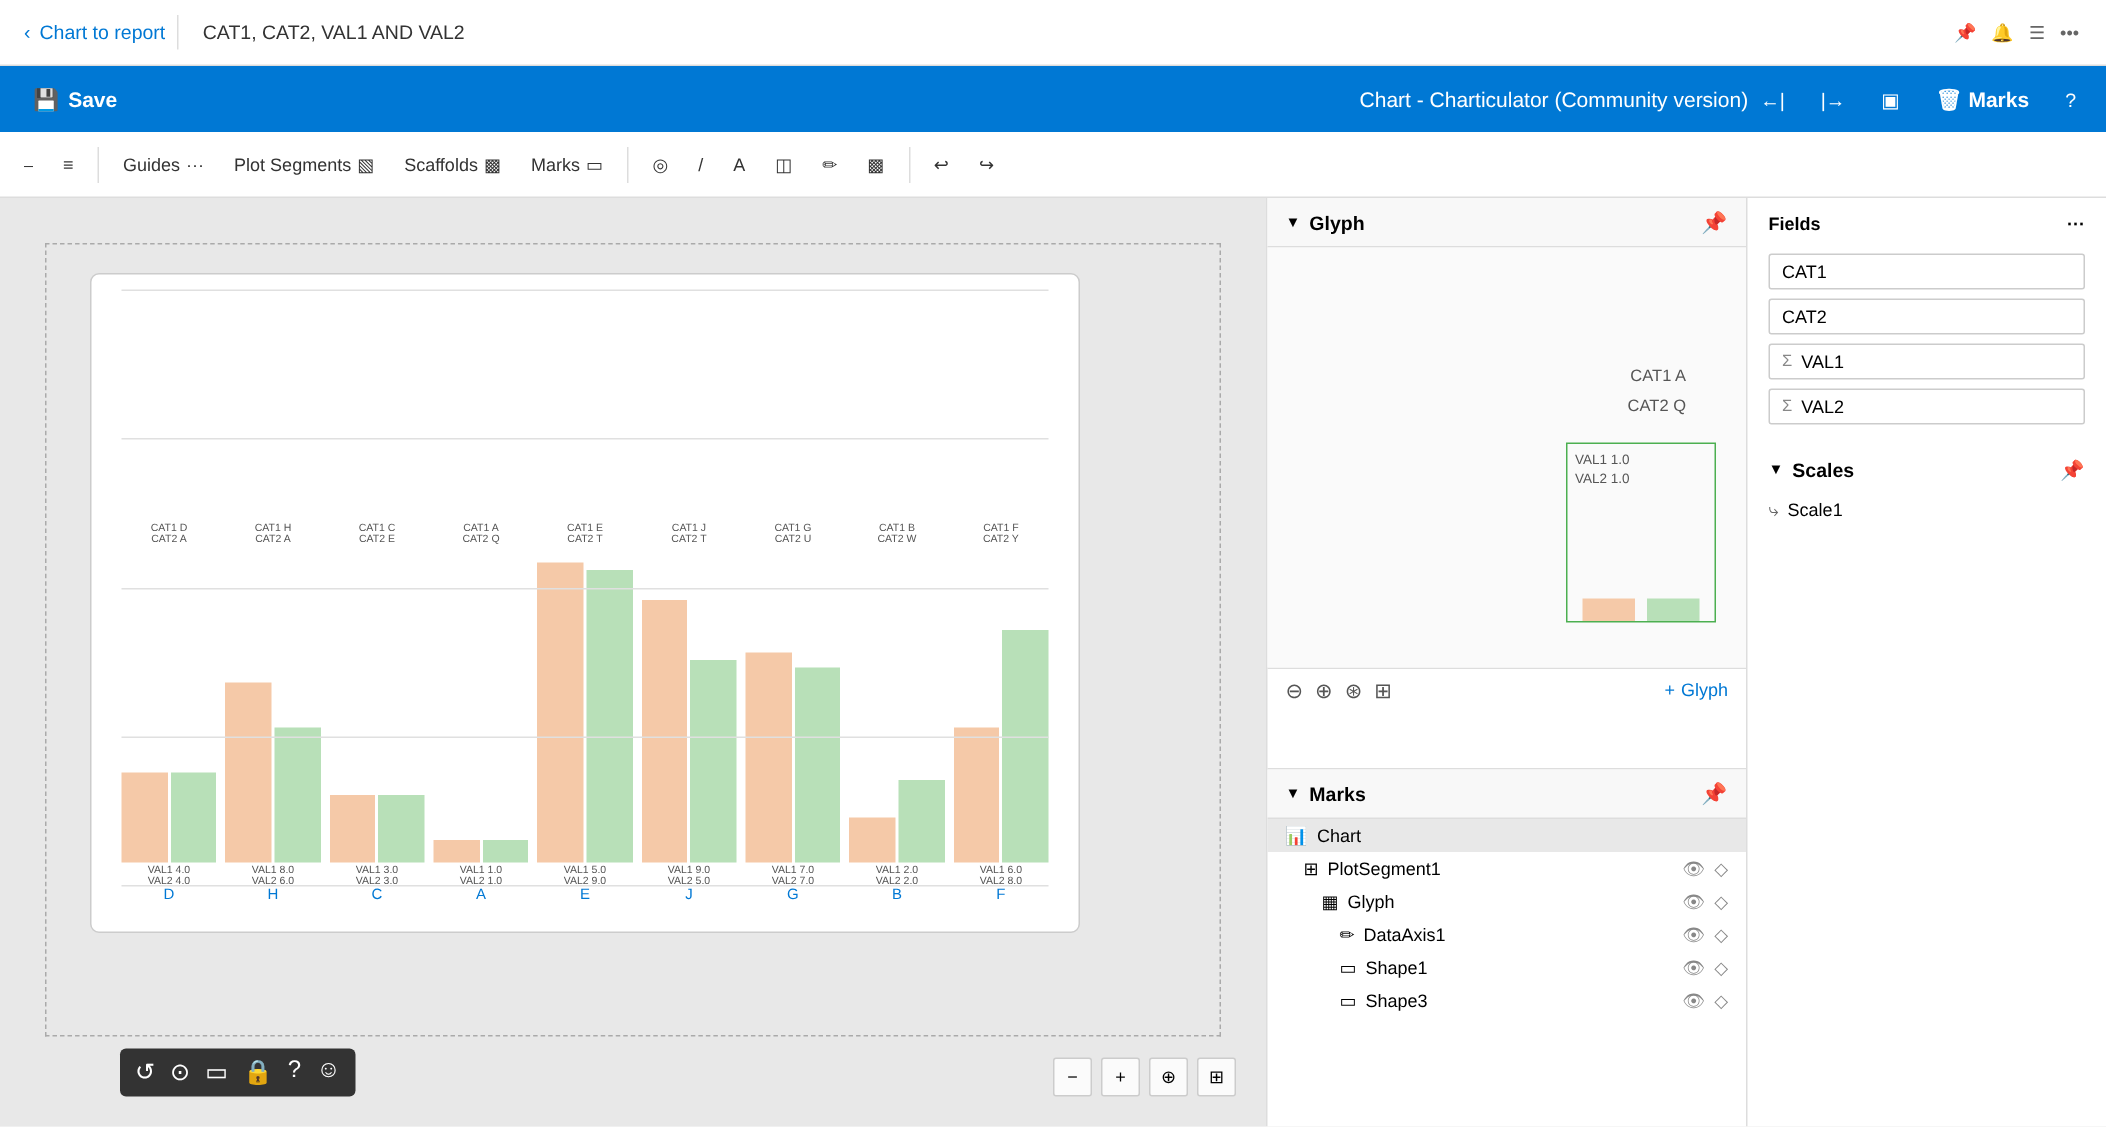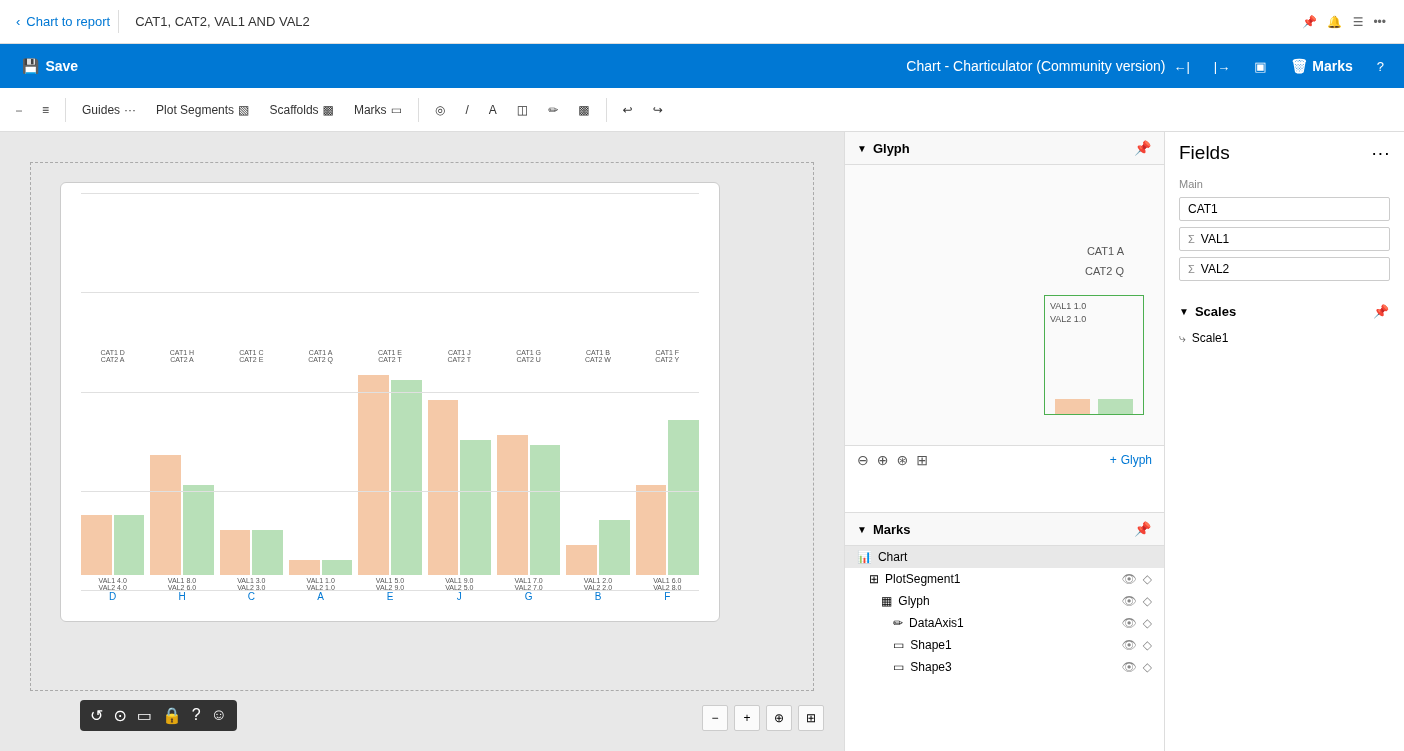--- a/index.html
+++ b/index.html
@@ -234,21 +234,21 @@
     .fields-panel {
       width: 240px;
       background: #fff;
       border-left: 1px solid #ddd;
       display: flex;
       flex-direction: column;
     }
     .fields-header {
       display: flex; justify-content: space-between;
       padding: 10px 14px;
-      font-weight: 400; font-size: 19px;
+      font-weight: 700; font-size: 12px;
     }
     .fields-section-label {
       padding: 4px 14px; font-size: 11px; color: #888;
     }
     .field-chip {
       margin: 3px 14px;
       border: 1px solid #ccc;
       border-radius: 2px;
       padding: 4px 8px;
       font-size: 12px;
@@ -644,23 +644,25 @@
           </div>
         </div>
       </div>
     </div>
 
     <div class="fields-panel">
       <div class="fields-header">
         <span>Fields</span>
         <span>···</span>
       </div>
-      <div class="fields-section-label">Main</div>
       <div class="field-chip">
         <span>CAT1</span>
+      </div>
+      <div class="field-chip">
+        <span>CAT2</span>
       </div>
       <div class="field-chip">
         <span class="field-sigma">Σ</span>
         <span>VAL1</span>
       </div>
       <div class="field-chip">
         <span class="field-sigma">Σ</span>
         <span>VAL2</span>
       </div>
       <div class="scales-section">

